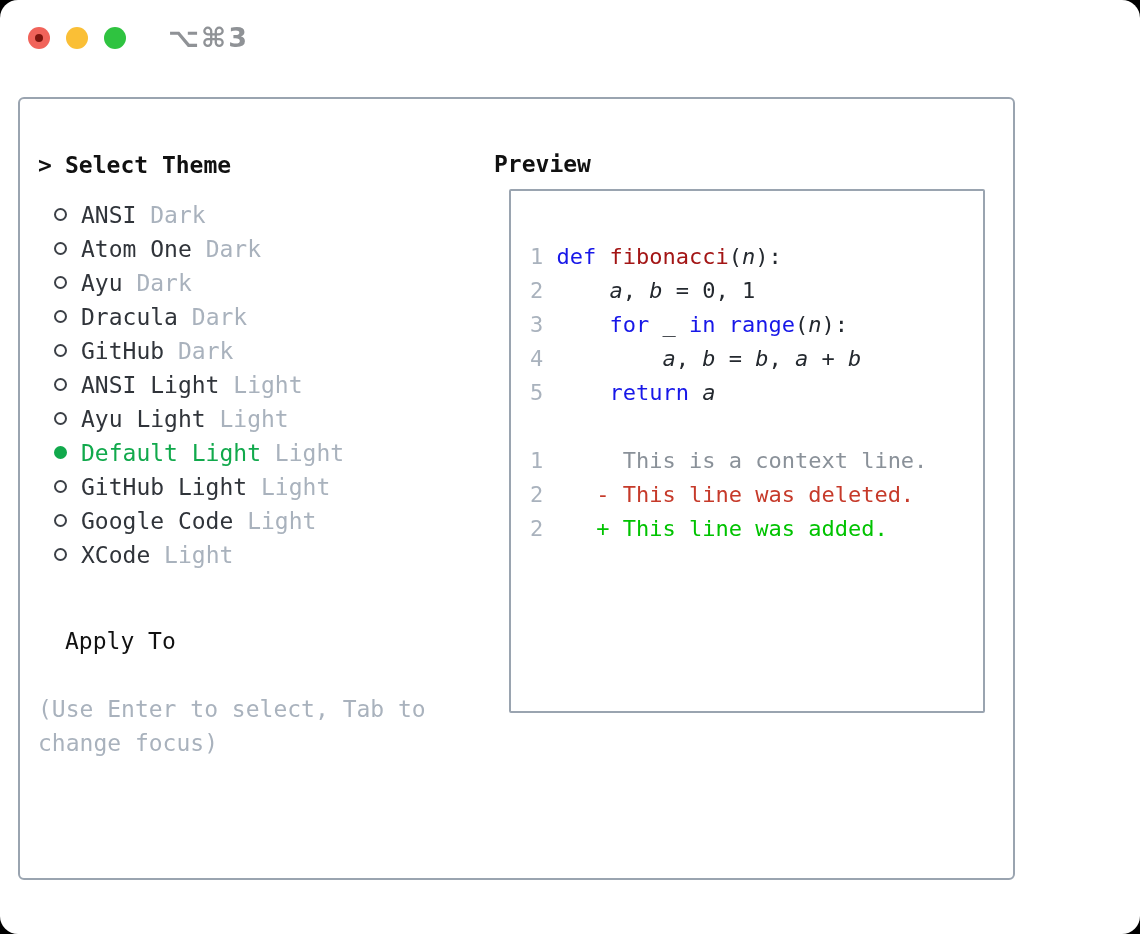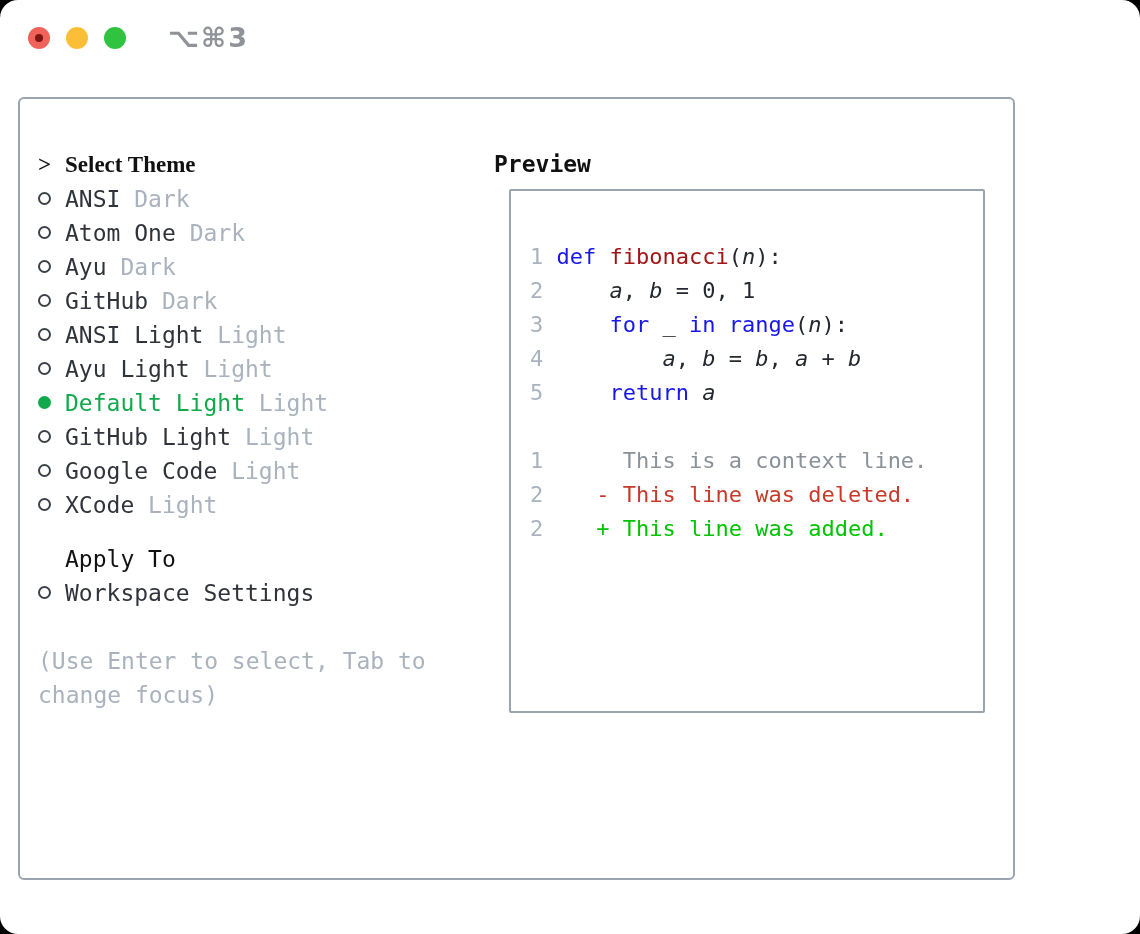--- a/index.html
+++ b/index.html
@@ -31,33 +31,33 @@
     font-weight:bold;color:var(--titlebar-title);
     font-family:"DejaVu Sans","Liberation Sans",sans-serif;letter-spacing:2px;
   }
   
   .panel{
     position:absolute;left:18px;top:97px;width:997px;height:783px;
     box-sizing:border-box;border:2px solid var(--panel-border);border-radius:6px;
     background:var(--window-bg);
   }
   .left-col{position:absolute;left:18px;top:49px;font-size:23px;line-height:34px;}
-  .heading{font-weight:bold;color:var(--heading-black);white-space:pre;font-family:Liberation Serif, serif;}
+  .heading{font-weight:bold;color:var(--heading-black);white-space:pre;}
   .heading .caret{display:inline-block;width:27px;}
-  ul.option-list{list-style:none;margin:0;padding:0;}
+  ul.option-list{list-style:none;margin:16px;padding:0;}
   ul.option-list li{line-height:34px;white-space:pre;cursor:default;}
   .radio{
     display:inline-block;width:13px;height:13px;box-sizing:border-box;
     border:2px solid #3c4047;border-radius:50%;margin-right:14px;vertical-align:2px;
   }
   .radio.on{background:var(--accent-green);border-color:var(--accent-green);}
   .tname{color:var(--list-text);}
   .tname.sel{color:var(--accent-green);}
   .variant{color:var(--muted-gray);}
-  .apply-heading{margin-top:20px;margin-left:27px;color:var(--heading-black);line-height:34px;}
+  .apply-heading{margin-top:52px;margin-left:27px;color:var(--heading-black);line-height:34px;}
   .hint{margin-top:34px;width:430px;color:var(--muted-gray);line-height:34px;}
   
   .preview-heading{
     position:absolute;left:474px;top:48px;font-size:23px;line-height:34px;
     font-weight:bold;color:var(--heading-black);
   }
   .preview-box{
     position:absolute;left:489px;top:90px;width:476px;height:524px;
     box-sizing:border-box;border:2px solid var(--panel-border);border-radius:2px;
     overflow:hidden;
@@ -88,33 +88,33 @@
 
   <div class="panel">
 
     <div class="left-col">
       <div class="heading"><span class="caret">&gt;</span><span>Select Theme</span></div>
 
       <ul class="option-list" id="theme-list">
           <li class="row"><span class="radio"></span><span class="tname">ANSI</span><span class="variant"> Dark</span></li>
           <li class="row"><span class="radio"></span><span class="tname">Atom One</span><span class="variant"> Dark</span></li>
           <li class="row"><span class="radio"></span><span class="tname">Ayu</span><span class="variant"> Dark</span></li>
+          <li class="row"><span class="radio"></span><span class="tname">Dracula</span><span class="variant"> Dark</span></li>
           <li class="row"><span class="radio"></span><span class="tname">GitHub</span><span class="variant"> Dark</span></li>
           <li class="row"><span class="radio"></span><span class="tname">ANSI Light</span><span class="variant"> Light</span></li>
           <li class="row"><span class="radio"></span><span class="tname">Ayu Light</span><span class="variant"> Light</span></li>
           <li class="row"><span class="radio on"></span><span class="tname sel">Default Light</span><span class="variant"> Light</span></li>
           <li class="row"><span class="radio"></span><span class="tname">GitHub Light</span><span class="variant"> Light</span></li>
           <li class="row"><span class="radio"></span><span class="tname">Google Code</span><span class="variant"> Light</span></li>
           <li class="row"><span class="radio"></span><span class="tname">XCode</span><span class="variant"> Light</span></li>
         </ul>
 
       <div class="apply-heading">Apply To</div>
 
       <ul class="option-list" id="apply-list">
-          <li class="row"><span class="radio"></span><span class="tname">Workspace Settings</span></li>
         </ul>
 
       <div class="hint">(Use Enter to select, Tab to change focus)</div>
     </div>
 
     <div class="preview-heading">Preview</div>
     <div class="preview-box">
       <pre id="code"><div class="code-line"><span class="ln">1 </span><span class="kw">def</span><span class="pl"> </span><span class="fn">fibonacci</span><span class="pl">(</span><span class="var">n</span><span class="pl">):</span></div><div class="code-line"><span class="ln">2 </span><span class="pl">    </span><span class="var">a</span><span class="pl">, </span><span class="var">b</span><span class="pl"> = 0, 1</span></div><div class="code-line"><span class="ln">3 </span><span class="pl">    </span><span class="kw">for</span><span class="pl"> _ </span><span class="kw">in</span><span class="pl"> </span><span class="kw">range</span><span class="pl">(</span><span class="var">n</span><span class="pl">):</span></div><div class="code-line"><span class="ln">4 </span><span class="pl">        </span><span class="var">a</span><span class="pl">, </span><span class="var">b</span><span class="pl"> = </span><span class="var">b</span><span class="pl">, </span><span class="var">a</span><span class="pl"> + </span><span class="var">b</span></div><div class="code-line"><span class="ln">5 </span><span class="pl">    </span><span class="kw">return</span><span class="pl"> </span><span class="var">a</span></div><div class="code-line"></div><div class="code-line"><span class="ln">1 </span><span class="ctx">     This is a context line.</span></div><div class="code-line"><span class="ln">2 </span><span class="del">   - This line was deleted.</span></div><div class="code-line"><span class="ln">2 </span><span class="add">   + This line was added.</span></div></pre>
     </div>
 

